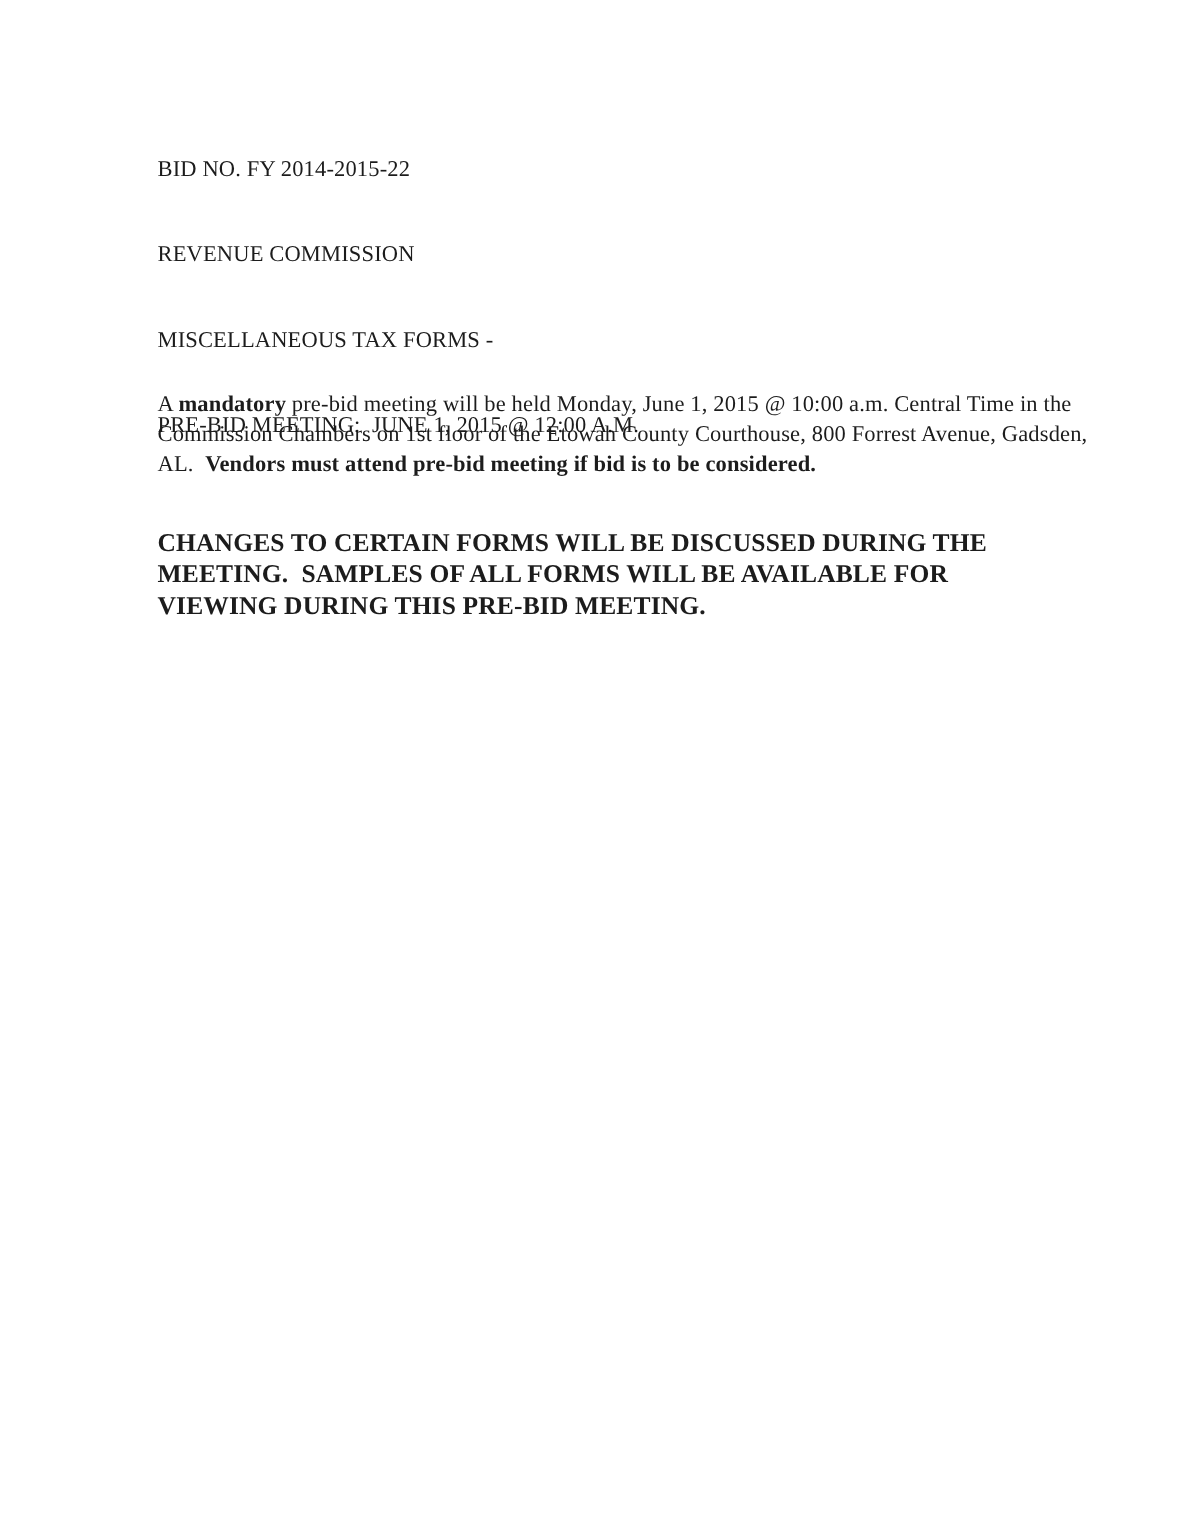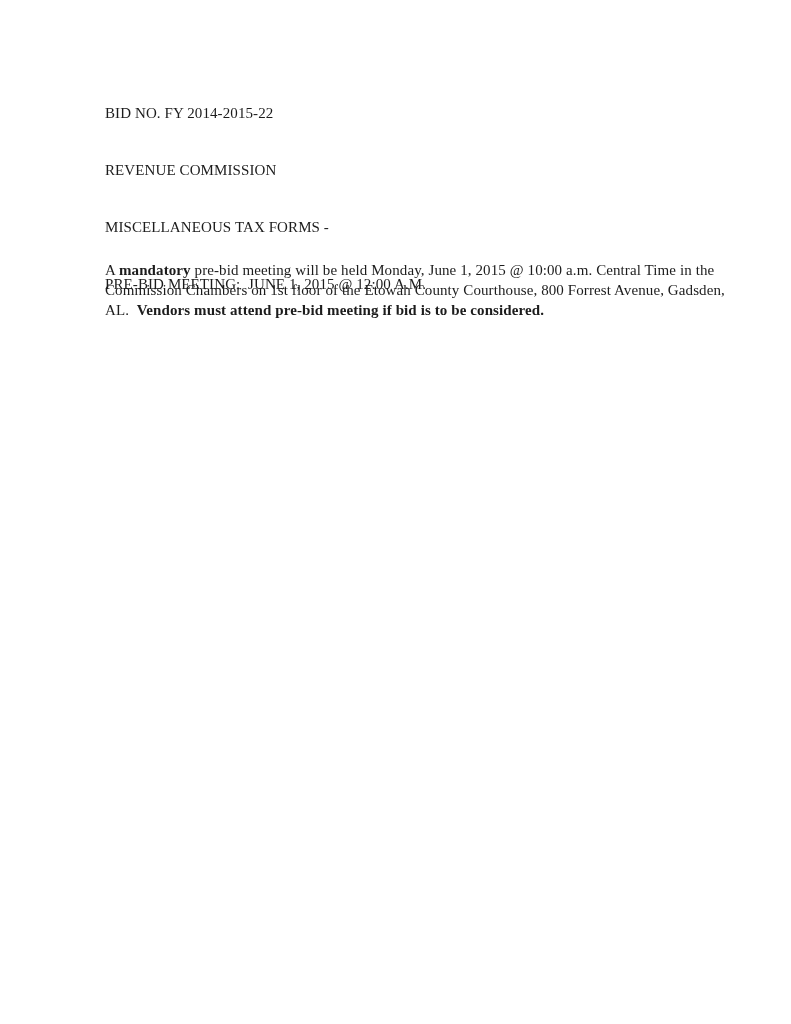--- a/index.html
+++ b/index.html
@@ -77,14 +77,15 @@
   <header class="doc-header">
     <div>BID NO. FY 2014-2015-22</div>
     <div>REVENUE COMMISSION</div>
     <div>MISCELLANEOUS TAX FORMS -</div>
     <div>PRE-BID MEETING:  JUNE 1, 2015 @ 12:00 A.M.</div>
   </header>
 
 
   <p class="doc-paragraph"><span>A </span><strong class="b">mandatory</strong><span> pre-bid meeting will be held Monday, June 1, 2015 @ 10:00 a.m. Central Time in the Commission Chambers on 1st floor of the Etowah County Courthouse, 800 Forrest Avenue, Gadsden, AL.  </span><strong class="b">Vendors must attend pre-bid meeting if bid is to be considered.</strong></p>
 
+  <p class="doc-emphasis">CHANGES TO CERTAIN FORMS WILL BE DISCUSSED DURING THE MEETING.  SAMPLES OF ALL FORMS WILL BE AVAILABLE FOR VIEWING DURING THIS PRE-BID MEETING.</p>
 
 </div>
 
 </body></html>

